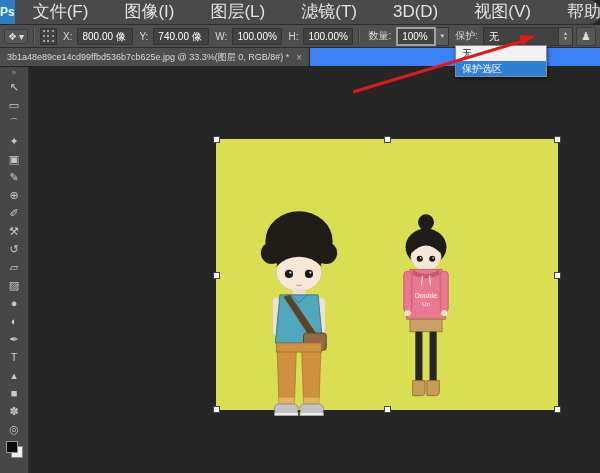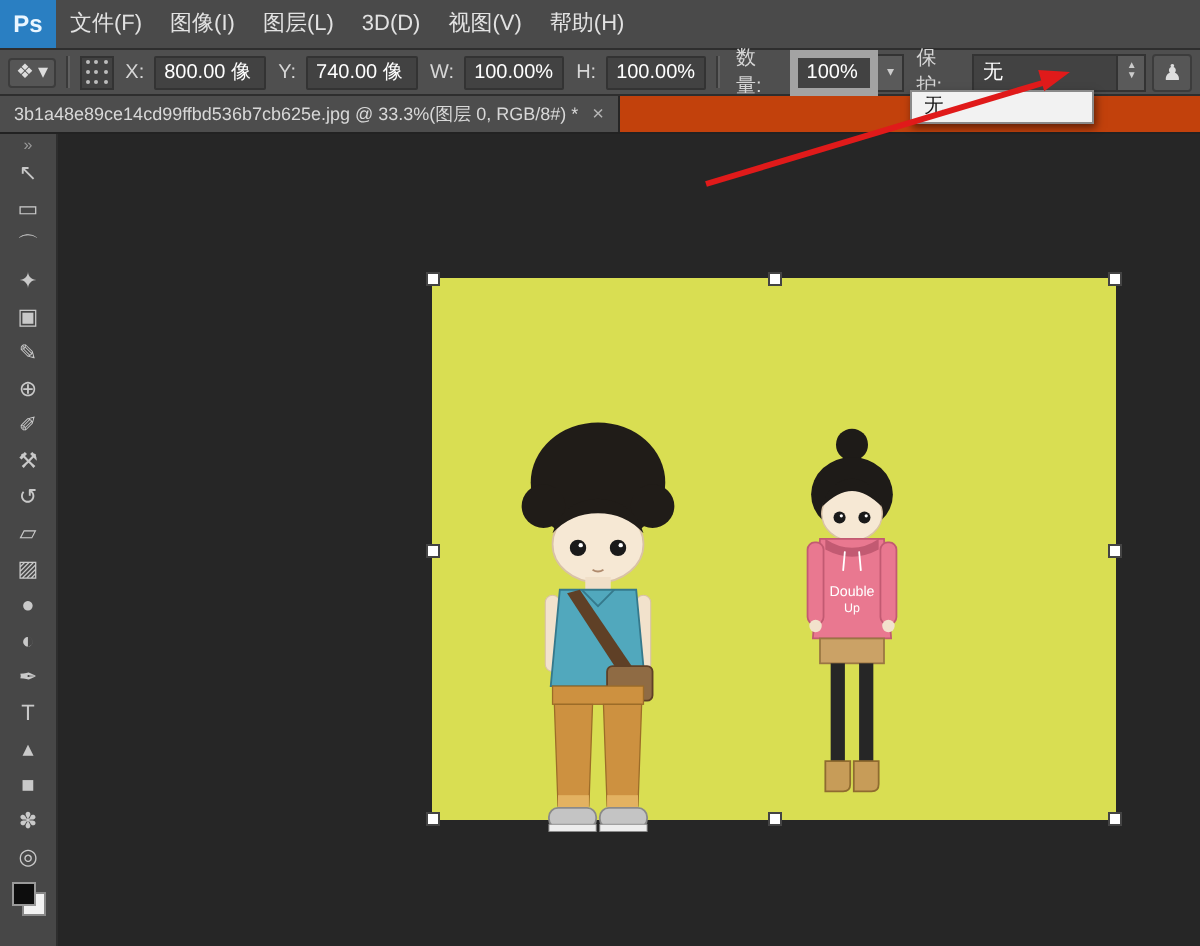--- a/index.html
+++ b/index.html
@@ -4,49 +4,49 @@
 <style>
   html,body{margin:0;padding:0;}
   body{
     width:600px;height:473px;overflow:hidden;position:relative;
     background:#262626;
     font-family:"Liberation Sans","DejaVu Sans",sans-serif;
     -webkit-font-smoothing:antialiased;
   }
   
   .menubar{height:24px;background:#4a4a4a;border-bottom:1px solid #2e2e2e;
-    display:flex;align-items:center;}
+    display:flex;align-items:center;border-radius:11px;}
   .pslogo{width:28px;height:24px;background:var(--logo-blue,#2a7fc2);color:#eaf6ff;
     font-weight:bold;font-size:12px;display:flex;align-items:center;justify-content:center;}
-  .menuitem{padding:0 7px;font-size:11px;color:#e2e2e2;line-height:24px;white-space:nowrap;cursor:default;}
+  .menuitem{padding:0 18px;font-size:17px;color:#e2e2e2;line-height:24px;white-space:nowrap;cursor:default;}
   
   .optionsbar{height:22px;background:#4f4f4f;border-bottom:1px solid #2e2e2e;
     display:flex;align-items:center;padding:0 4px;font-size:10px;color:#cfcfcf;gap:3px;}
   .toolpreset{display:flex;align-items:center;gap:2px;padding:1px 3px;border:1px solid #3c3c3c;
     background:#565656;border-radius:2px;color:#ddd;font-size:10px;}
   .sep{width:1px;height:16px;background:#3a3a3a;border-right:1px solid #616161;margin:0 2px;}
   .refpoint{width:13px;height:13px;display:grid;grid-template-columns:repeat(3,1fr);
     grid-template-rows:repeat(3,1fr);gap:1px;padding:1px;background:#424242;border:1px solid #333;}
   .refpoint span{background:#bdbdbd;border-radius:50%;width:2px;height:2px;margin:auto;}
   .fieldlabel{margin:0 2px 0 3px;color:#d6d6d6;}
   .fieldvalue{background:#424242;border:1px solid #333;border-radius:1px;color:#fff;
     padding:1px 4px;min-width:46px;height:13px;line-height:13px;white-space:nowrap;}
   .fieldvalue.narrow{min-width:40px;}
   .amountbox{display:flex;align-items:center;}
-  .amountvalue{background:#424242;border:4px solid #a3a3a3;color:#fff;padding:1px 4px;min-width:28px;height:13px;line-height:13px;}
+  .amountvalue{background:#424242;border:2px solid #a3a3a3;color:#fff;padding:1px 4px;min-width:28px;height:13px;line-height:13px;}
   .dropbtn{width:12px;height:17px;background:#5a5a5a;border:1px solid #333;border-left:none;
     color:#ccc;font-size:7px;display:flex;align-items:center;justify-content:center;}
   .combo{display:flex;align-items:stretch;border:1px solid #333;background:#424242;height:17px;width:88px;}
   .combovalue{flex:1;color:#fff;padding:2px 5px;line-height:13px;}
   .comboarrows{width:13px;background:#5a5a5a;border-left:1px solid #333;display:flex;
     flex-direction:column;align-items:center;justify-content:center;color:#ccc;font-size:5px;line-height:5px;}
   .personbtn{width:18px;height:17px;border:1px solid #3c3c3c;background:#565656;border-radius:2px;
     color:#ddd;display:flex;align-items:center;justify-content:center;font-size:11px;}
   
-  .tabbar{height:18px;background:#c2410c;display:flex;align-items:stretch;border-bottom:1px solid #222;}
+  .tabbar{height:18px;background:#3b82f6;display:flex;align-items:stretch;border-bottom:1px solid #222;}
   .doctab{background:#4d4d4d;border-right:1px solid #262626;display:flex;align-items:center;
     padding:0 7px;font-size:9px;color:#d8d8d8;white-space:nowrap;}
   .tabclose{margin-left:7px;color:#b5b5b5;font-size:10px;}
   
   .main{display:flex;height:409px;}
   .toolpanel{width:28px;background:#474747;border-right:1px solid #2e2e2e;
     display:flex;flex-direction:column;align-items:center;padding-top:1px;flex:none;}
   .collapse{color:#9a9a9a;font-size:8px;height:10px;line-height:10px;}
   .tool{width:24px;height:18px;display:flex;align-items:center;justify-content:center;
     color:#c9c9c9;font-size:11px;line-height:18px;}
@@ -73,20 +73,21 @@
   .arrowlayer{position:absolute;left:345px;top:30px;width:200px;height:70px;z-index:60;pointer-events:none;}
 </style>
 </head>
 <body>
 
 <div class="menubar">
   <div class="pslogo">Ps</div>
   <span class="menuitem">文件(F)</span>
   <span class="menuitem">图像(I)</span>
   <span class="menuitem">图层(L)</span>
+  <span class="menuitem">滤镜(T)</span>
   <span class="menuitem">3D(D)</span>
   <span class="menuitem">视图(V)</span>
   <span class="menuitem">帮助(H)</span>
 </div>
 
 <div class="optionsbar">
   <div class="toolpreset">
     <span>❖</span>
     <span>▾</span>
   </div>
@@ -235,20 +236,21 @@
           <path d="M30 189 h14 v13 q0 4 -4 4 h-10 z" fill="#c79c58" stroke="#8f6b30"></path>
           <path d="M46 189 h14 v13 q0 4 -4 4 h-10 z" fill="#c79c58" stroke="#8f6b30"></path>
         </svg>
       </div>
     </div>
   </div>
 </div>
 
 <div class="protect-list">
   <div class="protect-item">无</div>
+  <div class="protect-item selected">保护选区</div>
 </div>
 
 <div class="arrowlayer">
   <svg width="200" height="70" viewBox="0 0 200 70" xmlns="http://www.w3.org/2000/svg">
     <line x1="8" y1="62" x2="178" y2="11" style="stroke:var(--arrow-red,#e01a1a)" stroke-width="3"></line>
     <polygon points="190,6 177.1,15.6 174.1,5" style="fill:var(--arrow-red,#e01a1a)"></polygon>
   </svg>
 </div>
 
 </body></html>

